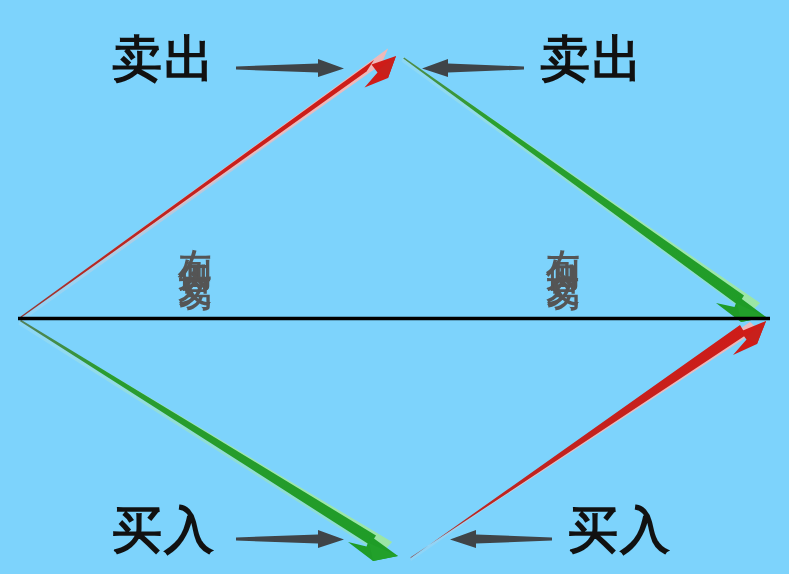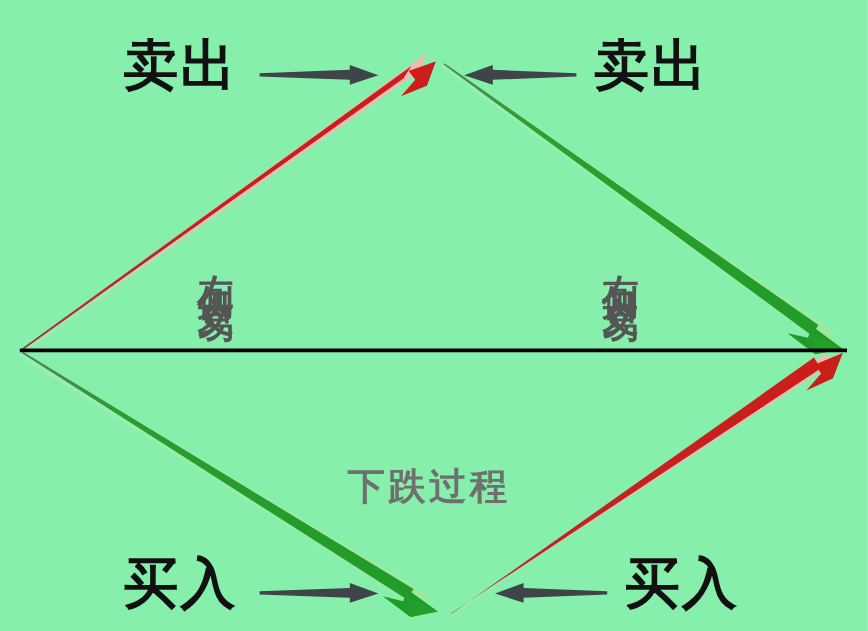--- a/index.html
+++ b/index.html
@@ -7,21 +7,21 @@
     padding: 0;
     background: #ffffff;
   }
   body {
     font-family: "Liberation Serif", "DejaVu Serif", serif;
   }
   #stage {
     position: relative;
     width: 789px;
     height: 574px;
-    background: #86efac;
+    background: #7dd3fc;
     overflow: hidden;
   }
   #diagram-svg {
     position: absolute;
     left: 0;
     top: 0;
     width: 789px;
     height: 574px;
   }
   .cn-label {
@@ -170,19 +170,18 @@
 
   <div class="cn-label lbl-strong" id="sell-left">卖出</div>
 
   <div class="cn-label lbl-strong" id="sell-right">卖出</div>
 
   <div class="cn-label lbl-strong" id="buy-left">买入</div>
 
   <div class="cn-label lbl-strong" id="buy-right">买入</div>
 
 
-  <div class="cn-label lbl-process" id="fall-label">下跌过程</div>
 
   <div class="cn-label lbl-vertical" id="left-trade">左侧交易</div>
 
   <div class="cn-label lbl-vertical" id="right-trade">右侧交易</div>
 
 </div>
 
 </body></html>

